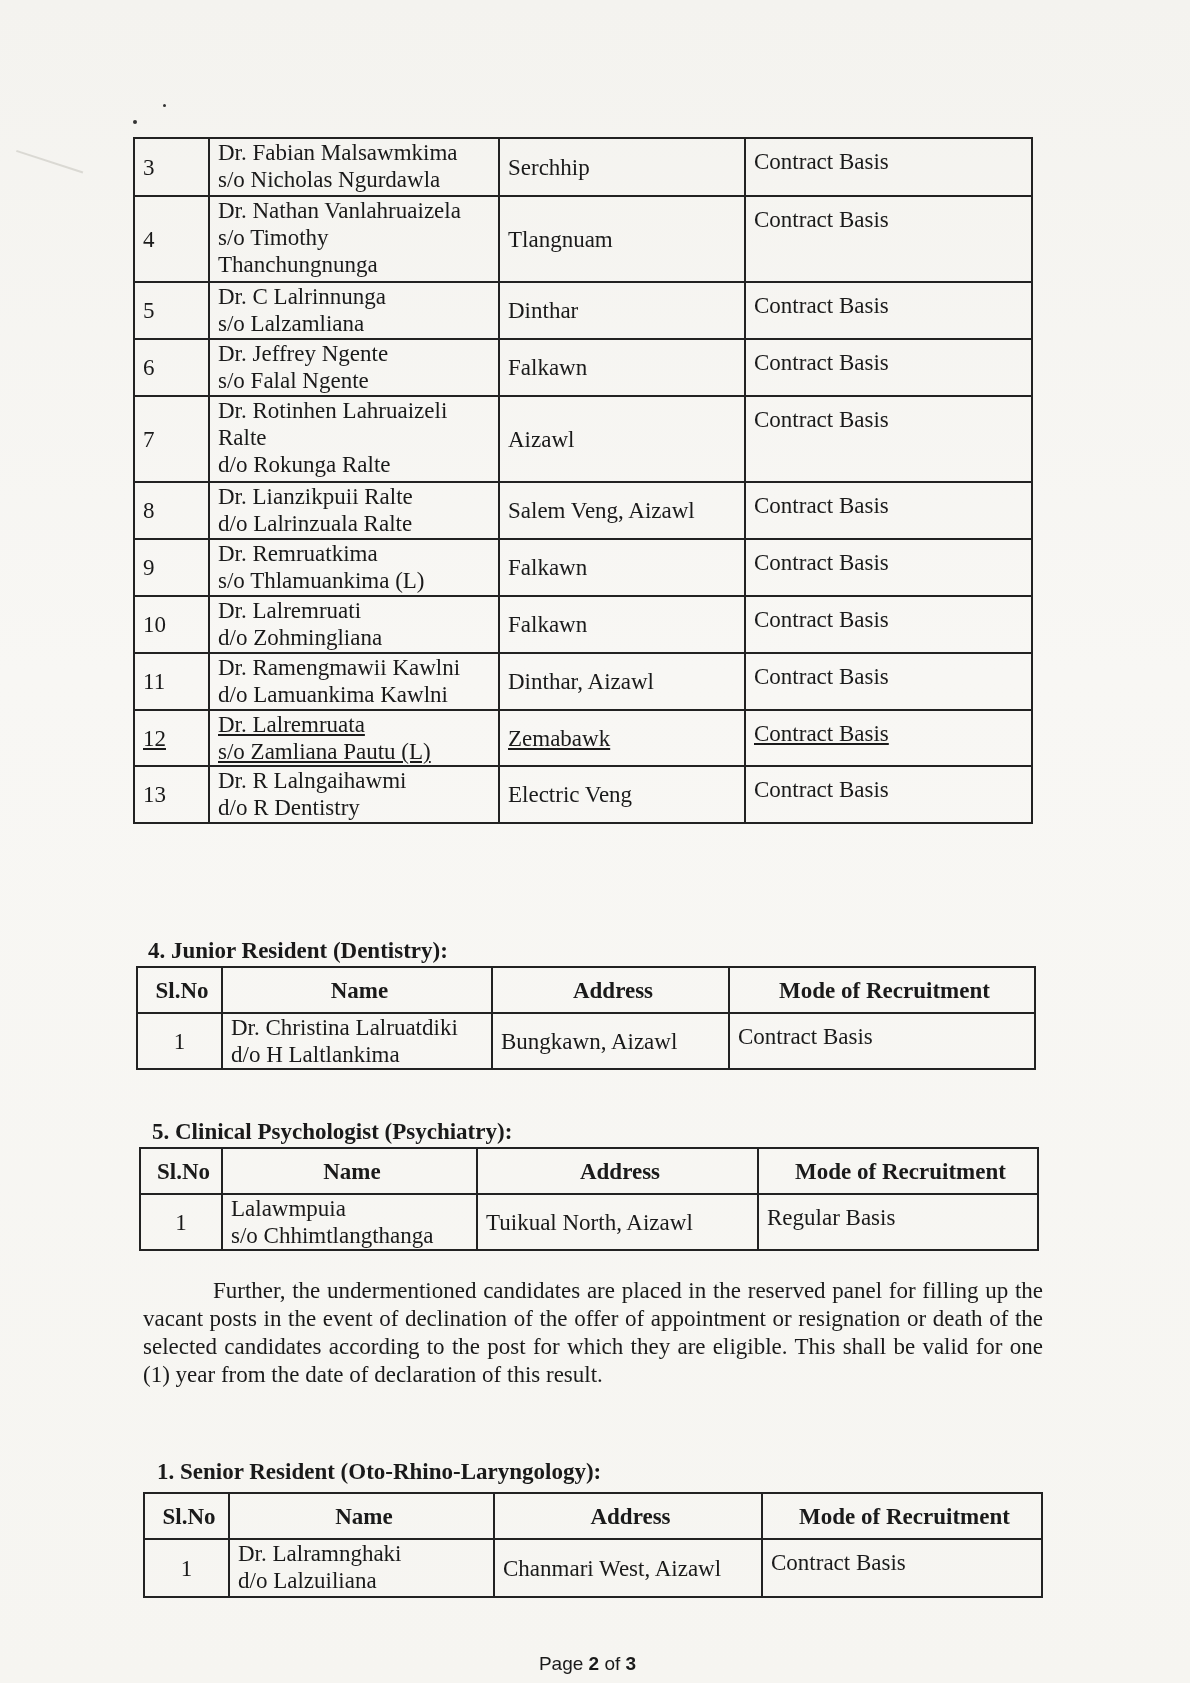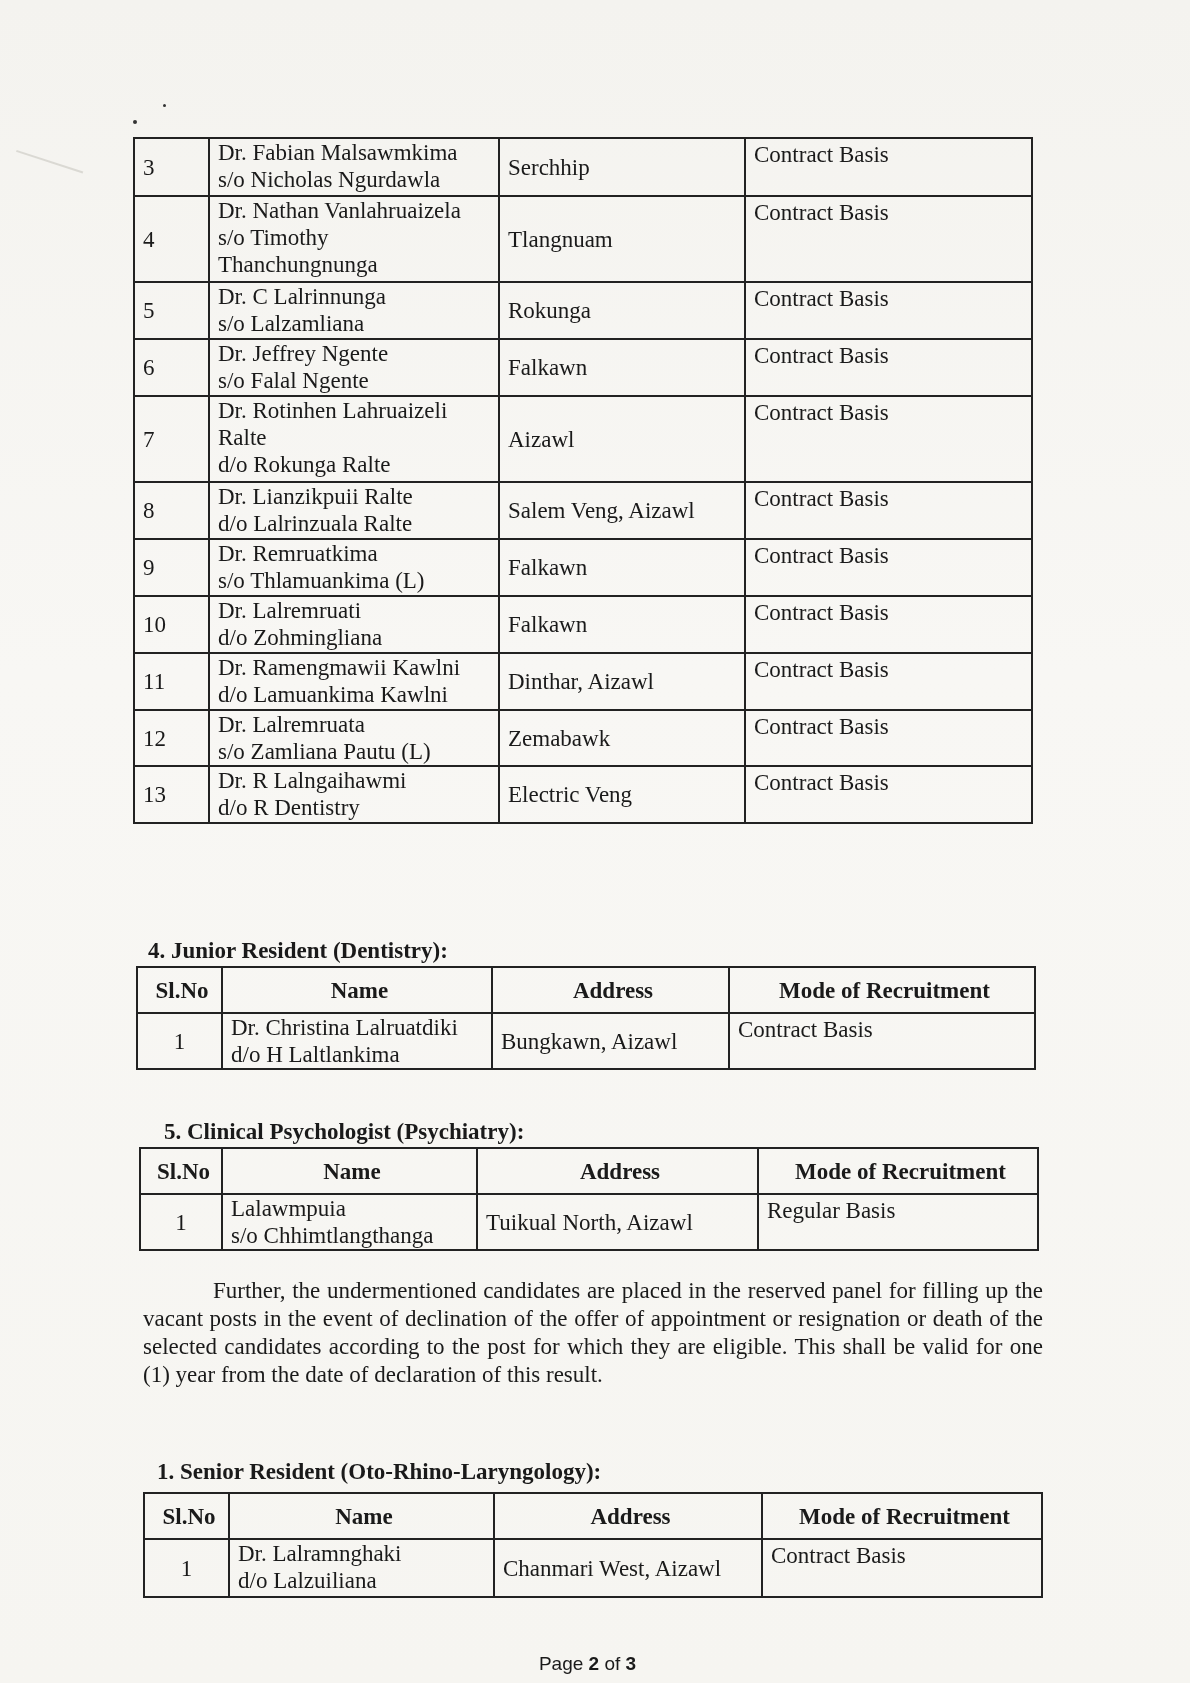--- a/index.html
+++ b/index.html
@@ -17,21 +17,21 @@
   .edge-mark { position: absolute; left: 10px; top: 160px; width: 70px; height: 30px;
     border-top: 2px solid #c8c6c0; transform: rotate(18deg); opacity: .6; }
   .dot { position: absolute; width: 4px; height: 4px; background: #333; border-radius: 50%; }
 
   table.grid { position: absolute; border-collapse: collapse; font-size: 23px; line-height: 27px; }
   table.grid td, table.grid th { border: 2px solid #222; vertical-align: top; padding: 0 8px; }
   table.grid th { font-weight: bold; font-size: 23px; text-align: center; vertical-align: middle; height: 44px; padding-left: 13px; }
   table.grid td.sl { text-align: left; vertical-align: middle; padding-left: 8px; }
   table.grid td.slc { text-align: center; vertical-align: middle; }
   table.grid td.addr { vertical-align: middle; margin-top: 40px; }
-  table.grid td.mode { padding-top: 2px; }
+  table.grid td.mode { padding-top: 9px; }
   .name-line { display: block; }
 
   .heading { position: absolute; font-weight: bold; font-size: 23px; }
   .para { position: absolute; left: 143px; width: 900px; font-size: 23px; line-height: 28px; text-align: justify; }
   .para .indent { display: inline-block; width: 70px; }
   .footer { position: absolute; left: 0; width: 1175px; top: 1653px; text-align: center;
     font-family: "Liberation Sans", "DejaVu Sans", sans-serif; font-size: 19px; }
   .footer b { font-weight: bold; }
 </style>
 </head>
@@ -69,21 +69,21 @@
           </td>
           <td class="addr">Tlangnuam</td>
           <td class="mode">Contract Basis</td>
         </tr>
         <tr style="height: 57px;">
           <td class="sl">5</td>
           <td>
             <span class="name-line">Dr. C Lalrinnunga</span>
             <span class="name-line">s/o Lalzamliana</span>
           </td>
-          <td class="addr">Rokunga</td>
+          <td class="addr">Dinthar</td>
           <td class="mode">Contract Basis</td>
         </tr>
         <tr style="height: 57px;">
           <td class="sl">6</td>
           <td>
             <span class="name-line">Dr. Jeffrey Ngente</span>
             <span class="name-line">s/o Falal Ngente</span>
           </td>
           <td class="addr">Falkawn</td>
           <td class="mode">Contract Basis</td>
@@ -127,21 +127,21 @@
         </tr>
         <tr style="height: 57px;">
           <td class="sl">11</td>
           <td>
             <span class="name-line">Dr. Ramengmawii Kawlni</span>
             <span class="name-line">d/o Lamuankima Kawlni</span>
           </td>
           <td class="addr">Dinthar, Aizawl</td>
           <td class="mode">Contract Basis</td>
         </tr>
-        <tr style="height: 39px;">
+        <tr style="height: 39px; text-decoration: underline;">
           <td class="sl">12</td>
           <td>
             <span class="name-line">Dr. Lalremruata</span>
             <span class="name-line">s/o Zamliana Pautu (L)</span>
           </td>
           <td class="addr">Zemabawk</td>
           <td class="mode">Contract Basis</td>
         </tr>
         <tr style="height: 57px;">
           <td class="sl">13</td>
@@ -177,21 +177,21 @@
           <td>
             <span class="name-line">Dr. Christina Lalruatdiki</span>
             <span class="name-line">d/o H Laltlankima</span>
           </td>
           <td class="addr">Bungkawn, Aizawl</td>
           <td class="mode">Contract Basis</td>
         </tr>
       </tbody>
   </table>
 
-  <div class="heading" style="left:164px; top:1119px;">5. Clinical Psychologist (Psychiatry):</div>
+  <div class="heading" style="left:152px; top:1119px;">5. Clinical Psychologist (Psychiatry):</div>
   <table class="grid" id="t5" style="left:139px; top:1147px; width:900px;">
     <colgroup>
         <col style="width:82px">
         <col style="width:255px">
         <col style="width:281px">
         <col>
       </colgroup>
     <thead>
         <tr>
       <th>Sl.No</th>

